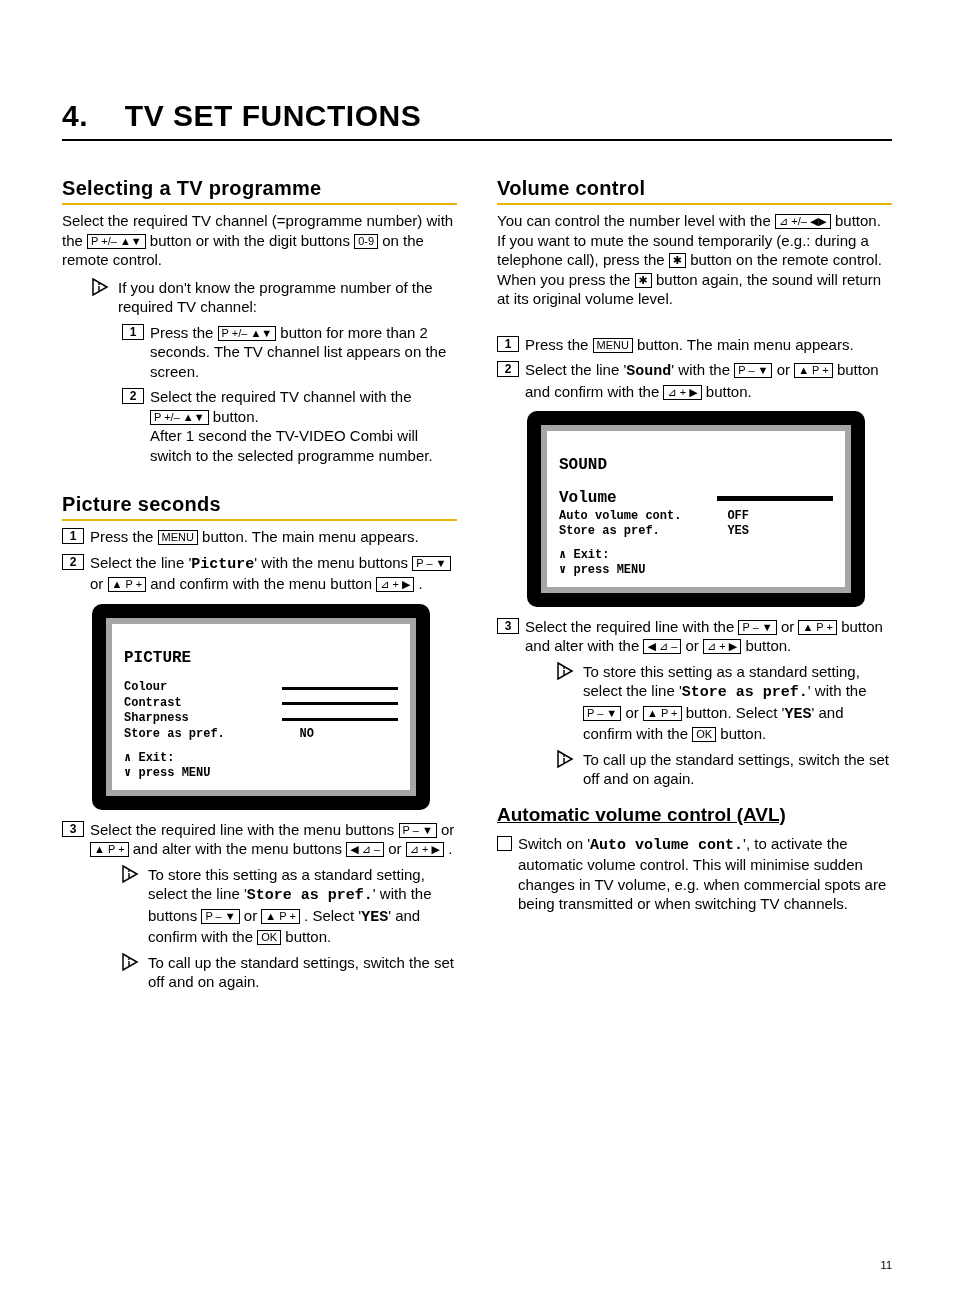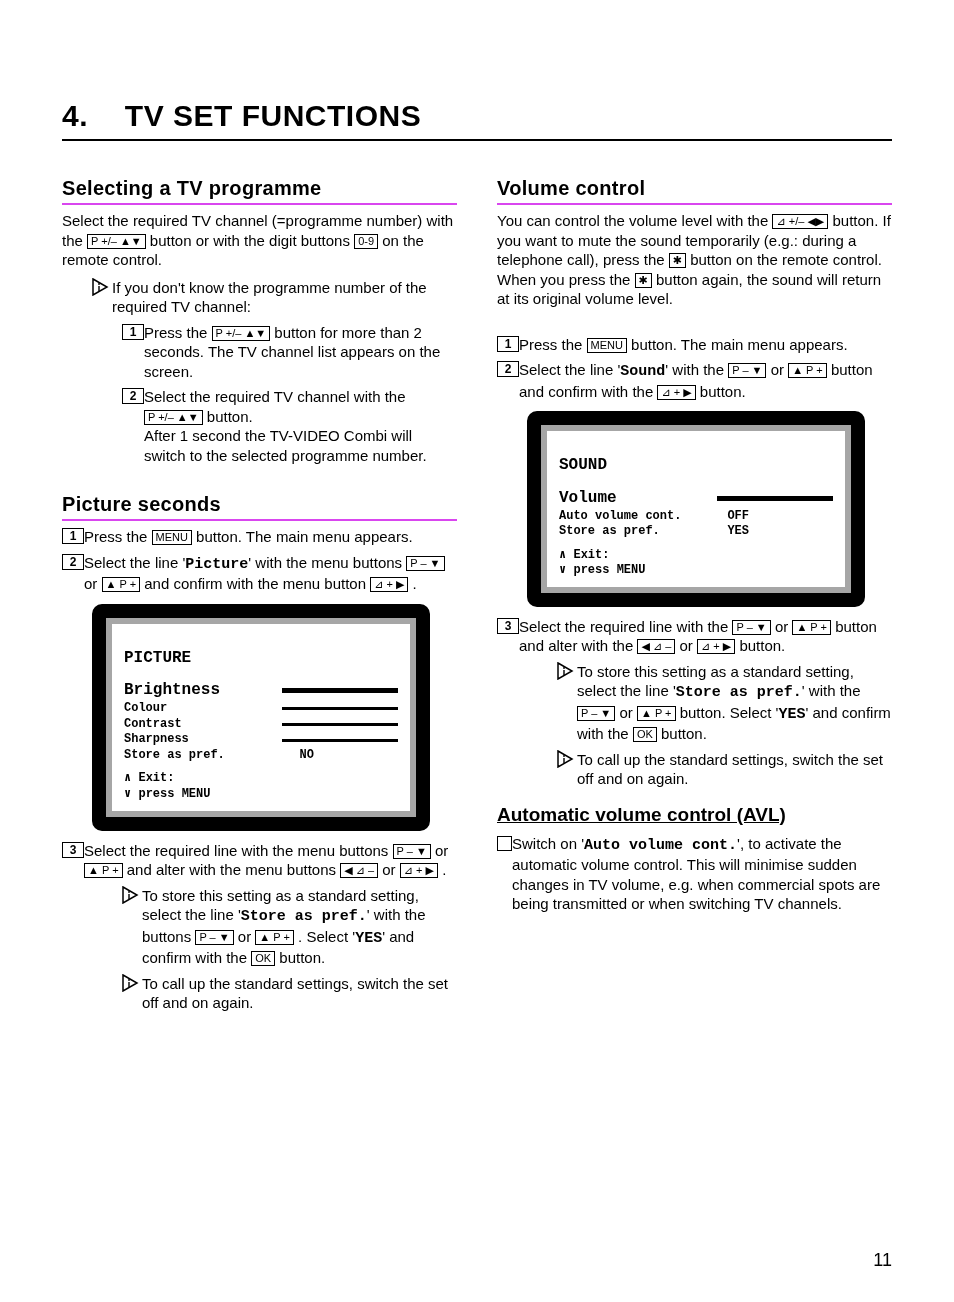--- a/index.html
+++ b/index.html
@@ -15,21 +15,21 @@
     width: 954px;
     min-height: 1302px;
     box-sizing: border-box;
     padding: 96px 62px 40px 62px;
     position: relative;
   }
   .pnum {
     position: absolute;
     right: 62px;
     bottom: 30px;
-    font-size: 18px;
+    font-size: 11px;
   }
   h1.chapter {
     font-family: "Arial Narrow", "Helvetica Neue Condensed", Arial, sans-serif;
     font-weight: 800;
     font-stretch: condensed;
     font-size: 30px;
     letter-spacing: 0.5px;
     margin: 0 0 6px 0;
     border-bottom: 2px solid #000;
     padding-bottom: 4px;
@@ -42,28 +42,28 @@
   }
   .col { flex: 1 1 0; min-width: 0; }
   h2.sec {
     font-family: "Arial Narrow", "Helvetica Neue Condensed", Arial, sans-serif;
     font-weight: 800;
     font-stretch: condensed;
     font-size: 20px;
     letter-spacing: 0.3px;
     margin: 0 0 4px 0;
     padding-bottom: 2px;
-    border-bottom: 2px solid #d946ef;
+    border-bottom: 2px solid #eab308;
   }
   .block { margin-bottom: 26px; }
   p { margin: 6px 0 8px 0; }
   .stepline, .tipline {
     display: flex;
     align-items: flex-start;
-    gap: 0;
+    gap: 6px;
     margin: 6px 0;
   }
   .stepline { padding-left: 30px; }
   .stepbox {
     border: 1px solid #000;
     font-size: 12px;
     line-height: 1;
     min-width: 14px;
     padding: 1px 3px;
     text-align: center;
@@ -214,24 +214,20 @@
         <span class="key">▲ P +</span>
         <span> and confirm with the menu button </span>
         <span class="key">⊿ + ▶</span>
         <span>.</span>
       </div>
     </div>
 
     <div class="osd">
       <div class="inner">
         <div class="title">PICTURE</div>
-        <div class="row big">
-          <span class="lbl">Brightness</span>
-          <span class="bar"></span>
-        </div>
         <div class="row osd-small">
           <span class="lbl">Colour</span>
           <span class="bar"></span>
         </div>
         <div class="row osd-small">
           <span class="lbl">Contrast</span>
           <span class="bar"></span>
         </div>
         <div class="row osd-small">
           <span class="lbl">Sharpness</span>
@@ -290,21 +286,21 @@
     </div>
   </div>
 
 </div>
 
 <div class="col">
 
   <div class="block">
     <h2 class="sec">Volume control</h2>
     <p>
-      <span>You can control the volume level with the </span>
+      <span>You can control the number level with the </span>
       <span class="key">⊿ +/– ◀▶</span>
       <span> button. If you want to mute the sound temporarily (e.g.: during a telephone call), press the </span>
       <span class="key">✱</span>
       <span> button on the remote control. When you press the </span>
       <span class="key">✱</span>
       <span> button again, the sound will return at its original volume level.</span>
     </p>
   </div>
 
   <div class="block">

